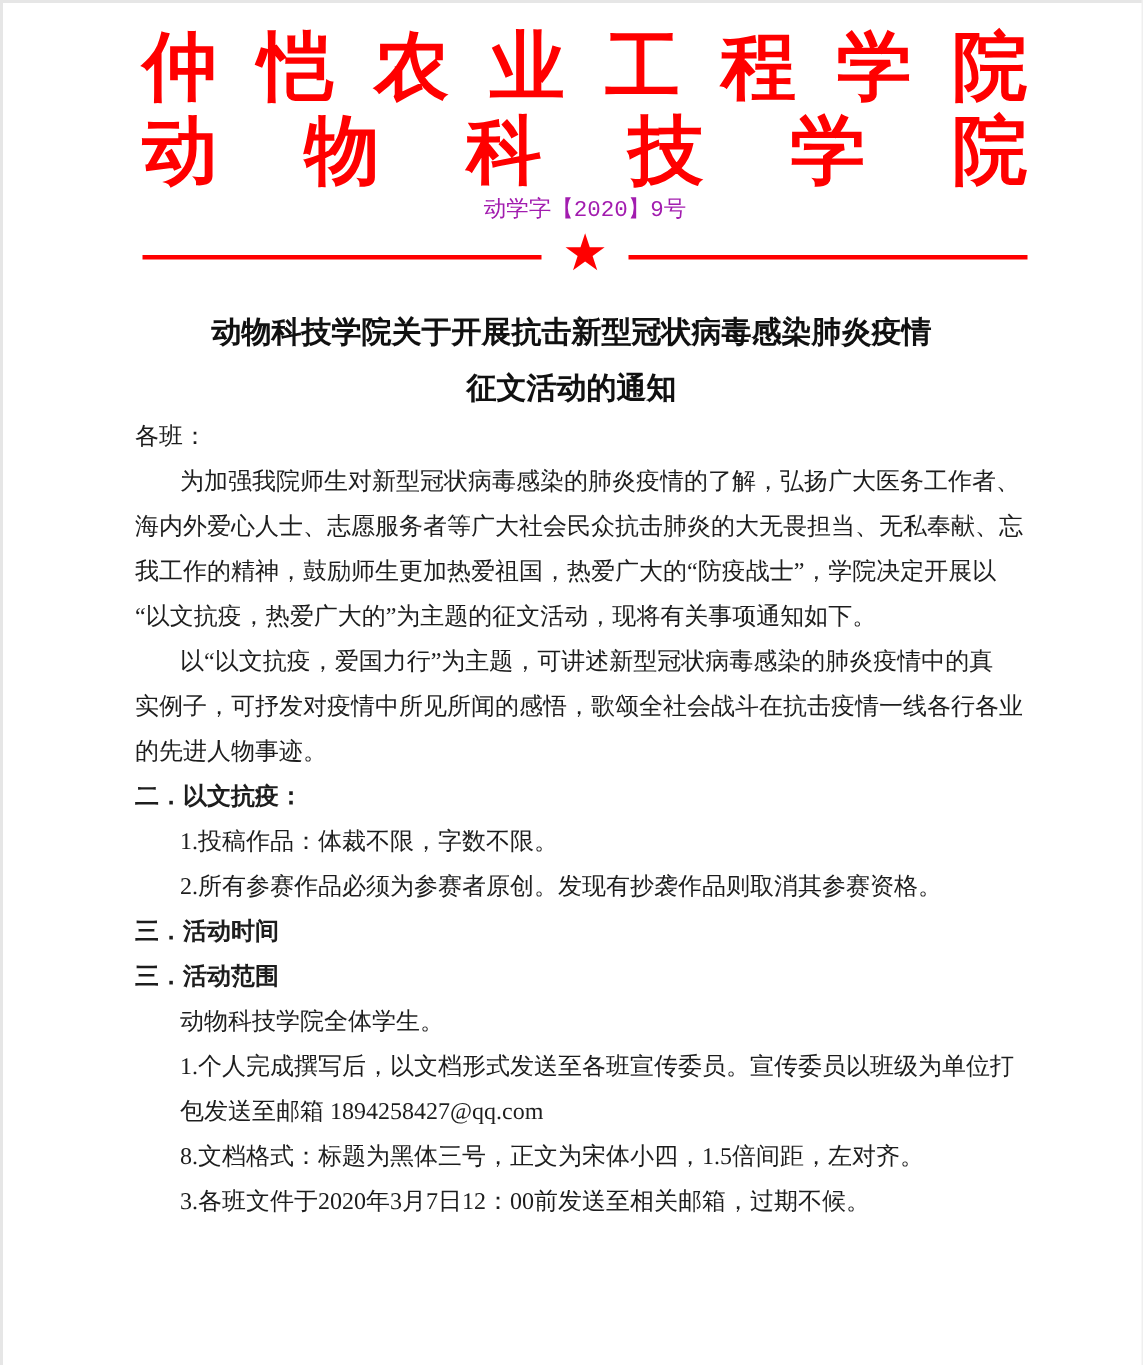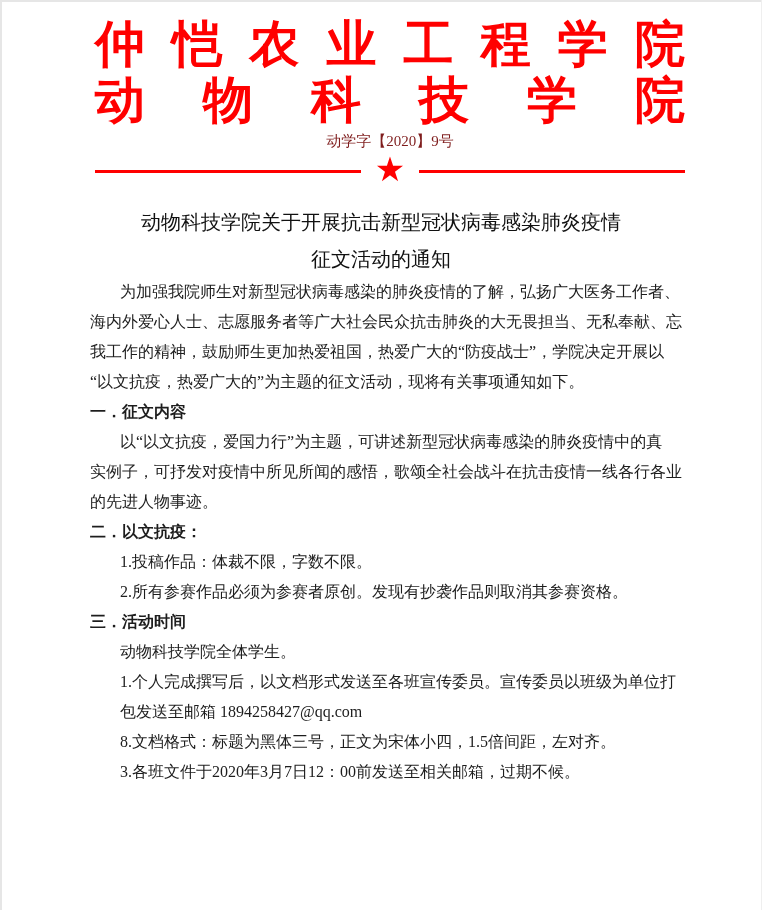--- a/index.html
+++ b/index.html
@@ -21,37 +21,37 @@
     position:absolute;left:95px;width:590px;height:56px;
     display:flex;justify-content:space-between;align-items:center;
     font-family:"Liberation Sans", sans-serif;
     font-weight:bold;font-size:50px;line-height:56px;
     color:#ff0000;
   }
   .org-line-1{top:16px;}
   .org-line-2{top:72px;}
   .doc-number{
     position:absolute;top:131px;left:95px;width:590px;height:20px;
-    text-align:center;font-size:15px;line-height:20px;color:#7f1d1d;
-    font-family:Liberation Serif, serif;
+    text-align:center;font-size:15px;line-height:20px;color:#a21caf;
+    font-family:Liberation Mono, monospace;
   }
   .divider{
     position:absolute;top:155px;left:95px;width:590px;height:32px;
     display:flex;align-items:center;
   }
   .divider .rule{flex:1;height:3px;background:#ff0000;}
   .divider .star{
     margin:0 14px;color:#ff0000;font-size:34px;line-height:32px;
     font-family:"DejaVu Sans", sans-serif;transform:translateY(-2px);
   }
 
   
   .doc-title{
     position:absolute;left:60px;width:642px;height:26px;
-    text-align:center;font-weight:normal;font-size:20px;line-height:26px;
+    text-align:center;font-weight:bold;font-size:20px;line-height:26px;
     font-family:"Liberation Sans", sans-serif;color:#111;
   }
   .doc-title-1{top:209px;}
   .doc-title-2{top:246px;}
 
   
   .body-block{
     position:absolute;top:277px;left:90px;width:596px;
     font-size:16px;color:#1d1d1d;
   }
@@ -91,31 +91,32 @@
   <div class="divider">
     <div class="rule"></div>
     <div class="star">★</div>
     <div class="rule"></div>
   </div>
 
   <div class="doc-title doc-title-1">动物科技学院关于开展抗击新型冠状病毒感染肺炎疫情</div>
   <div class="doc-title doc-title-2">征文活动的通知</div>
 
   <div class="body-block">
+    <div class="line">各班：</div>
     <div class="line indent">为加强我院师生对新型冠状病毒感染的肺炎疫情的了解，弘扬广大医务工作者、</div>
     <div class="line">海内外爱心人士、志愿服务者等广大社会民众抗击肺炎的大无畏担当、无私奉献、忘</div>
     <div class="line">我工作的精神，鼓励师生更加热爱祖国，热爱广大的“防疫战士”，学院决定开展以</div>
     <div class="line">“以文抗疫，热爱广大的”为主题的征文活动，现将有关事项通知如下。</div>
-    <div class="line bold">一．征文内容</div>
     <div class="line indent">以“以文抗疫，爱国力行”为主题，可讲述新型冠状病毒感染的肺炎疫情中的真</div>
     <div class="line">实例子，可抒发对疫情中所见所闻的感悟，歌颂全社会战斗在抗击疫情一线各行各业</div>
     <div class="line">的先进人物事迹。</div>
     <div class="line bold">二．以文抗疫：</div>
     <div class="line indent">1.投稿作品：体裁不限，字数不限。</div>
     <div class="line indent">2.所有参赛作品必须为参赛者原创。发现有抄袭作品则取消其参赛资格。</div>
     <div class="line bold">三．活动时间</div>
+    <div class="line bold">三．活动范围</div>
     <div class="line indent">动物科技学院全体学生。</div>
     <div class="line indent">1.个人完成撰写后，以文档形式发送至各班宣传委员。宣传委员以班级为单位打</div>
     <div class="line indent">包发送至邮箱 1894258427@qq.com</div>
     <div class="line indent">8.文档格式：标题为黑体三号，正文为宋体小四，1.5倍间距，左对齐。</div>
     <div class="line indent">3.各班文件于2020年3月7日12：00前发送至相关邮箱，过期不候。</div>
   </div>
 </div>
 
 </body></html>

